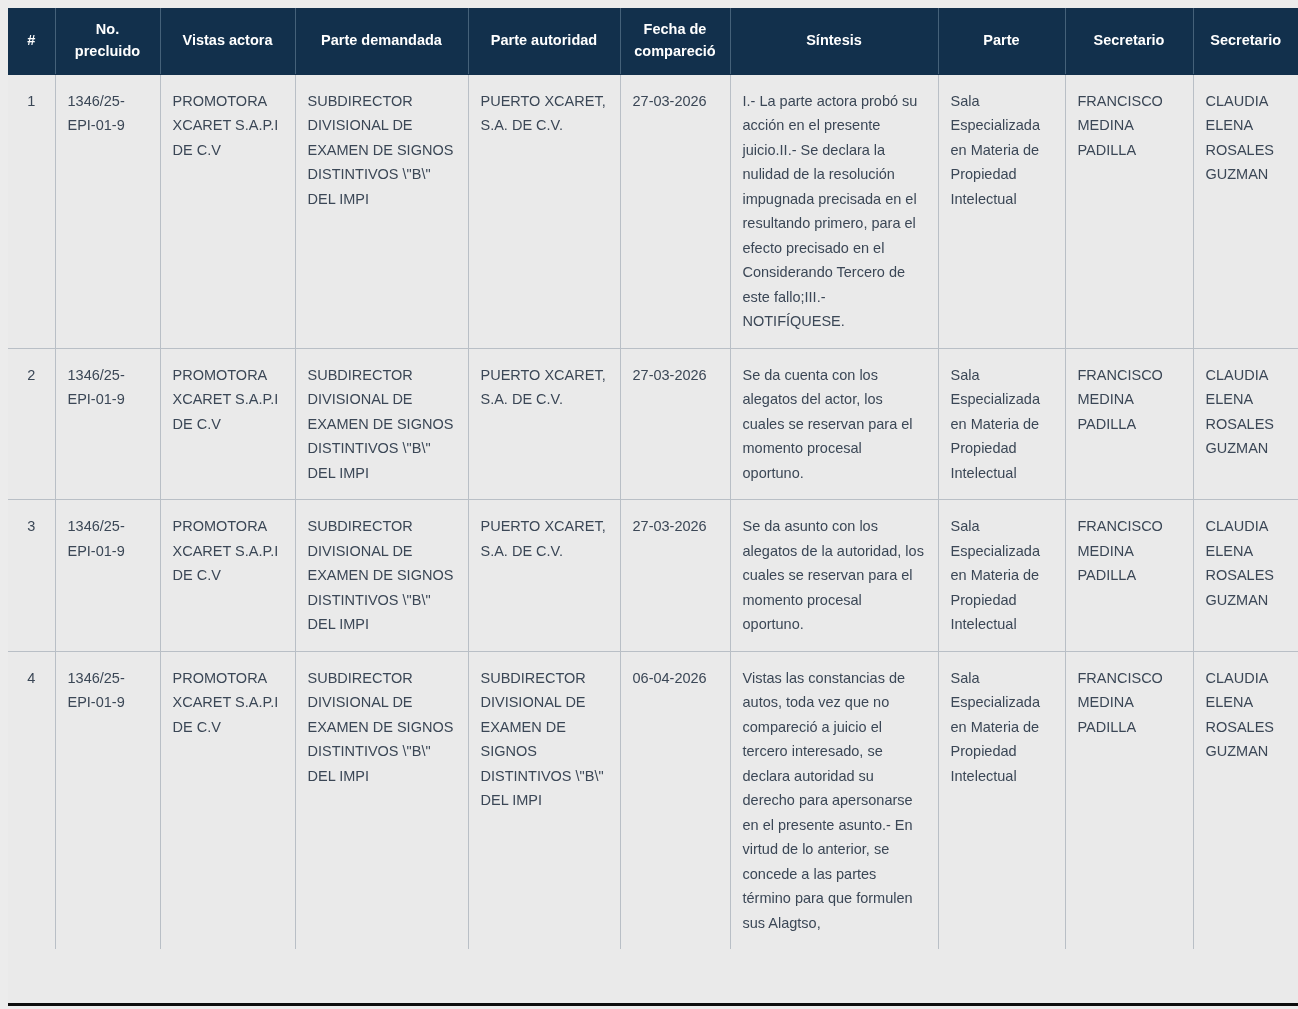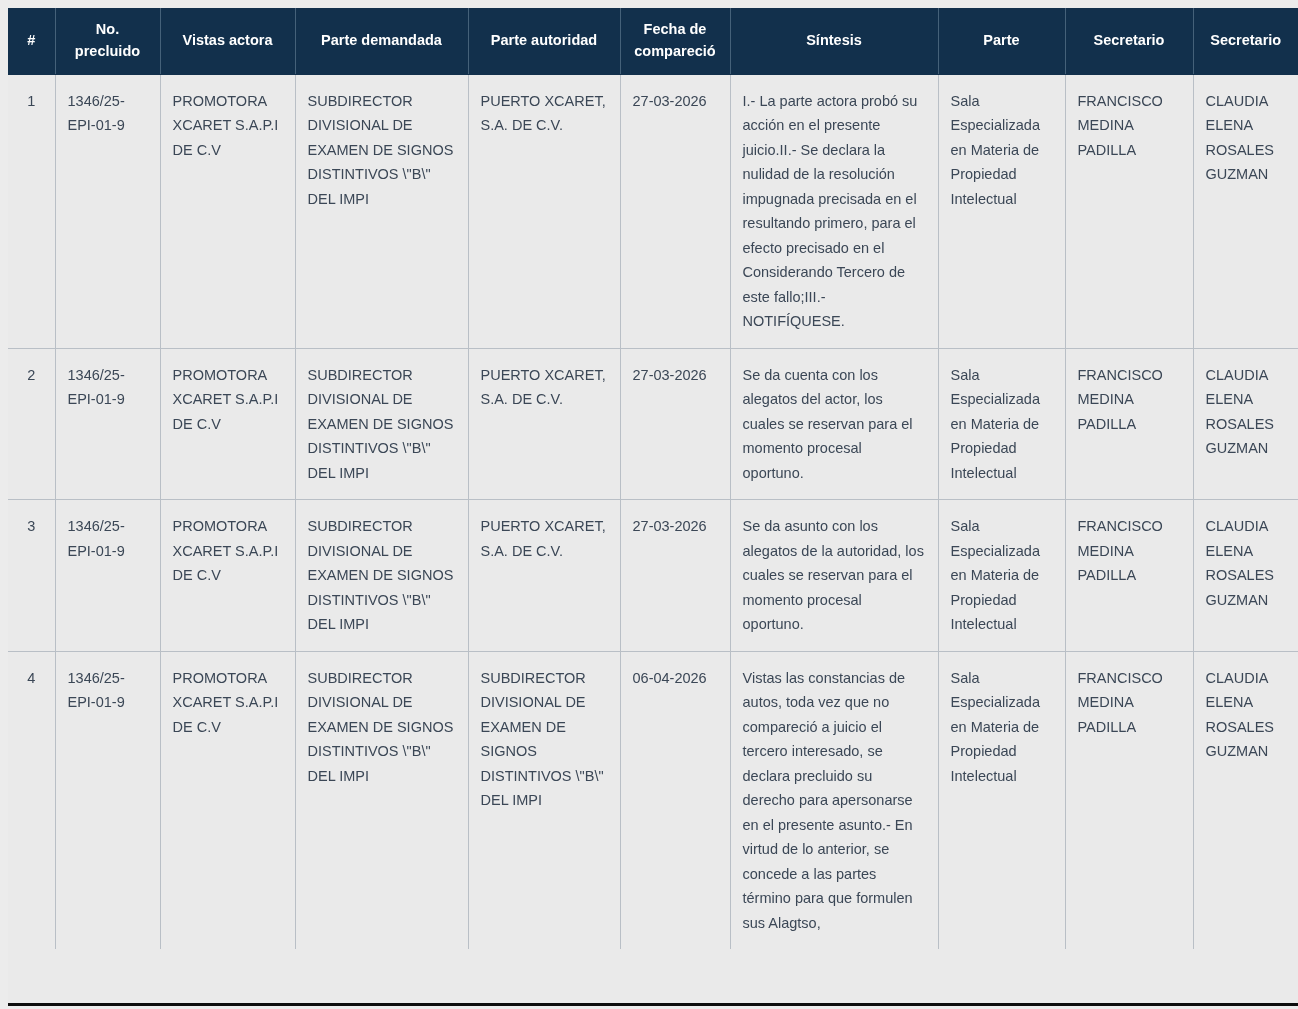--- a/index.html
+++ b/index.html
@@ -159,21 +159,21 @@
           <td>FRANCISCO MEDINA PADILLA</td>
           <td>CLAUDIA ELENA ROSALES GUZMAN</td>
         </tr>
         <tr>
           <td class="num">4</td>
           <td>1346/25-EPI-01-9</td>
           <td>PROMOTORA XCARET S.A.P.I DE C.V</td>
           <td>SUBDIRECTOR DIVISIONAL DE EXAMEN DE SIGNOS DISTINTIVOS \"B\" DEL IMPI</td>
           <td>SUBDIRECTOR DIVISIONAL DE EXAMEN DE SIGNOS DISTINTIVOS \"B\" DEL IMPI</td>
           <td>06-04-2026</td>
-          <td>Vistas las constancias de autos, toda vez que no compareció a juicio el tercero interesado, se declara precluido su derecho para apersonarse en el presente asunto.- En virtud de lo anterior, se concede a las partes término para que formulen sus Alagtso,</td>
+          <td>Vistas las constancias de autos, toda vez que no compareció a juicio el tercero interesado, se declara autoridad su derecho para apersonarse en el presente asunto.- En virtud de lo anterior, se concede a las partes término para que formulen sus Alagtso,</td>
           <td>Sala Especializada en Materia de Propiedad Intelectual</td>
           <td>FRANCISCO MEDINA PADILLA</td>
           <td>CLAUDIA ELENA ROSALES GUZMAN</td>
         </tr>
       </tbody>
     </table>
   </div>
 </div>
 
 </body></html>

